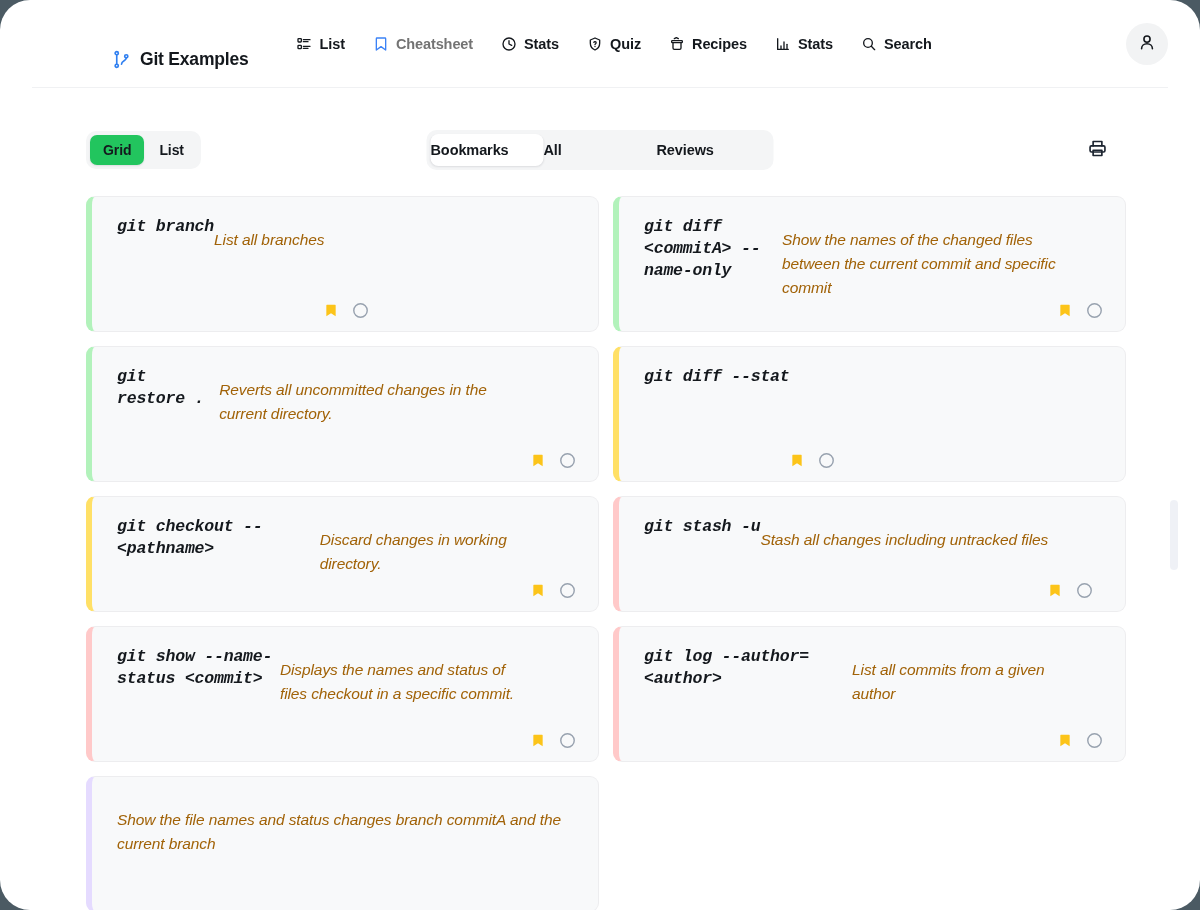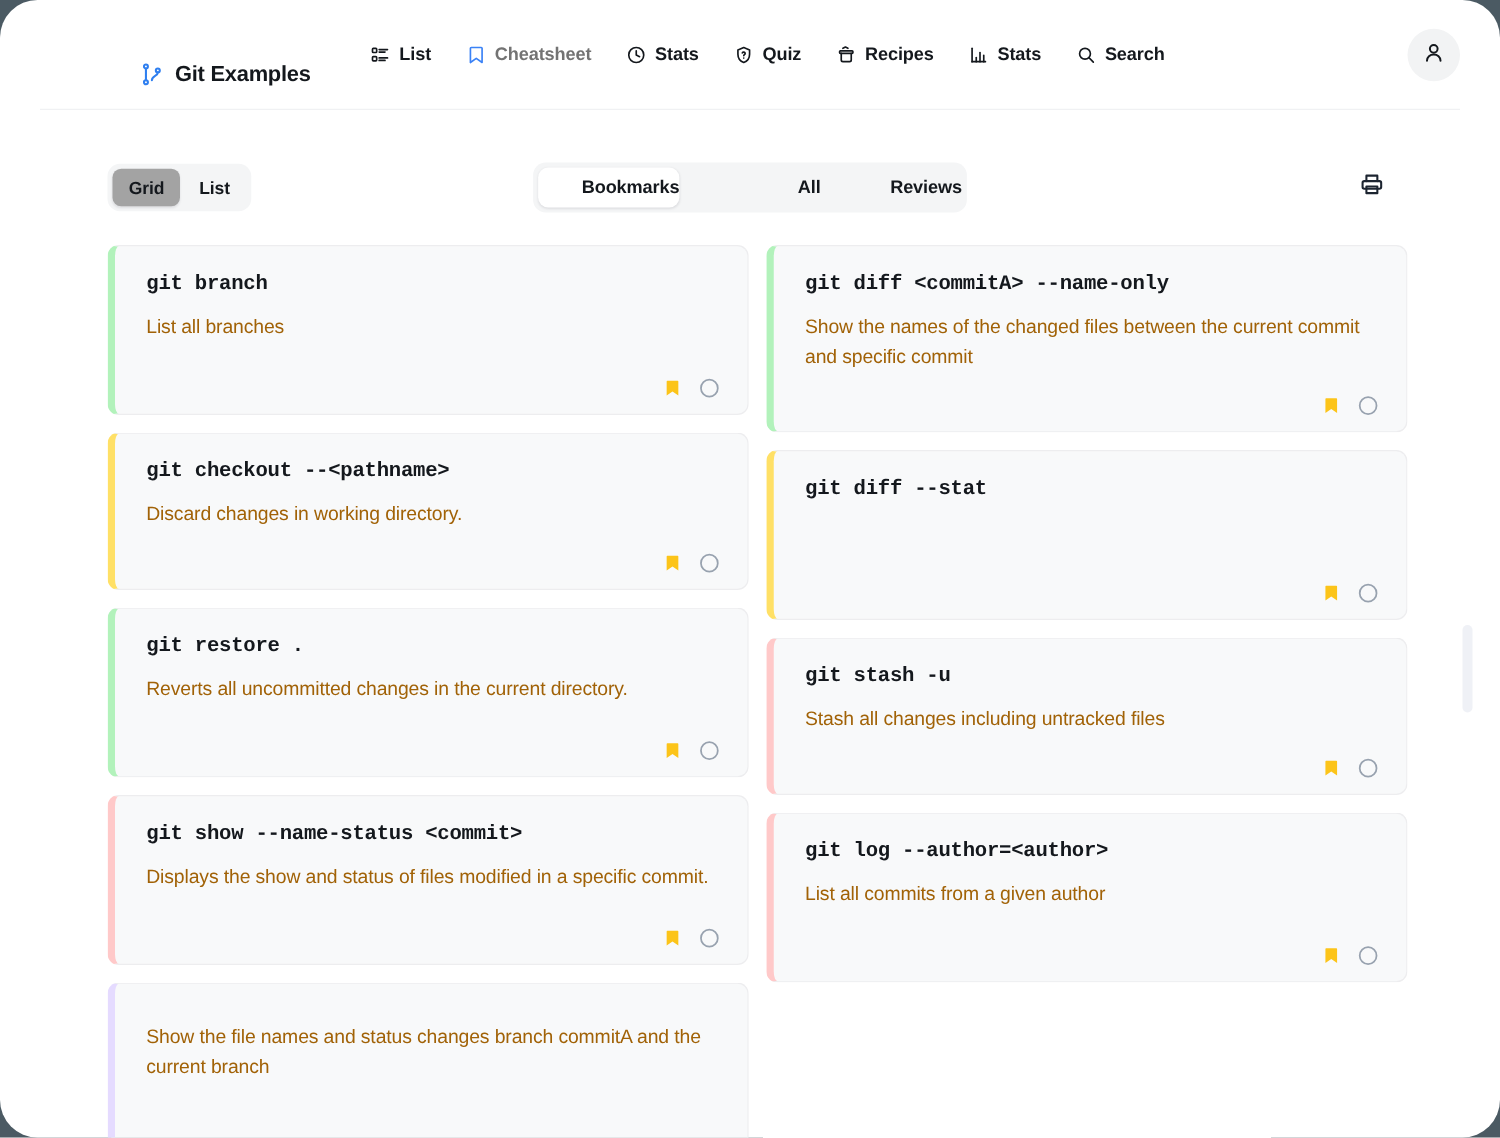--- a/index.html
+++ b/index.html
@@ -110,37 +110,37 @@
     padding: 6px 13px;
     border-radius: 7px;
     font-size: 14px;
     font-weight: bold;
     color: #14181d;
     cursor: pointer;
     letter-spacing: -0.1px;
     line-height: 18px;
   }
   .segmented .seg.on {
-    background: #a3a3a3;
+    background: #22c55e;
     box-shadow: 0 1px 2px rgba(16,24,40,0.10);
     text-align: right;
   }
 
   .tabs {
     position: absolute;
     left: 50%;
     transform: translateX(-50%);
     display: inline-flex;
     background: #f4f5f6;
     border-radius: 10px;
     padding: 4px;
   }
   .tabs .tab {
     width: 113px;
-    text-align: right;
+    text-align: left;
     padding: 7px 0;
     border-radius: 8px;
     font-size: 14.5px;
     font-weight: bold;
     color: #14181d;
     cursor: pointer;
     letter-spacing: -0.1px;
     line-height: 18px;
   }
   .tabs .tab.on {
@@ -168,22 +168,23 @@
   .col { display: flex; flex-direction: column; }
 
   .card {
     background: #f8f9fa;
     border: 1px solid #ededef;
     border-left: 6px solid #cfd4da;
     border-radius: 9px;
     padding: 19px 22px 12px 25px;
     margin-bottom: 14px;
     display: flex;
-    flex-direction: column;
-    cursor: pointer;
+    flex-direction: row;
+    cursor: pointer;
+    font-style: italic;
   }
   .card-cmd {
     font-family: "Liberation Mono", monospace;
     font-size: 16.5px;
     font-weight: bold;
     color: #14181d;
     letter-spacing: -0.2px;
     line-height: 22px;
   }
   .card-desc {
@@ -381,57 +382,57 @@
               </svg>
           </span>
           <span class="circle-btn">
             <svg width="17" height="17" viewBox="0 0 24 24" fill="none" stroke="currentColor" stroke-width="2">
                 <circle cx="12" cy="12" r="9.5"></circle>
               </svg>
           </span>
         </div>
       </div>
 
+      <div class="card h-tall" style="border-left-color:#b2f2bb">
+        <div class="card-cmd">git restore .</div>
+        <div class="card-desc">Reverts all uncommitted changes in the current directory.</div>
+        <div class="card-actions">
+          <span class="bookmark-btn">
+            <svg width="14" height="17" viewBox="0 0 24 24" fill="currentColor">
+                <path d="M5 2h14a1 1 0 0 1 1 1v19l-8-5.4L4 22V3a1 1 0 0 1 1-1z"></path>
+              </svg>
+          </span>
+          <span class="circle-btn">
+            <svg width="17" height="17" viewBox="0 0 24 24" fill="none" stroke="currentColor" stroke-width="2">
+                <circle cx="12" cy="12" r="9.5"></circle>
+              </svg>
+          </span>
+        </div>
+      </div>
+
       <div class="card h-short" style="border-left-color:#ffe066">
         <div class="card-cmd">git checkout --&lt;pathname&gt;</div>
         <div class="card-desc">Discard changes in working directory.</div>
         <div class="card-actions">
           <span class="bookmark-btn">
             <svg width="14" height="17" viewBox="0 0 24 24" fill="currentColor">
                 <path d="M5 2h14a1 1 0 0 1 1 1v19l-8-5.4L4 22V3a1 1 0 0 1 1-1z"></path>
               </svg>
           </span>
           <span class="circle-btn">
             <svg width="17" height="17" viewBox="0 0 24 24" fill="none" stroke="currentColor" stroke-width="2">
                 <circle cx="12" cy="12" r="9.5"></circle>
               </svg>
           </span>
         </div>
       </div>
 
-      <div class="card h-tall" style="border-left-color:#b2f2bb">
-        <div class="card-cmd">git restore .</div>
-        <div class="card-desc">Reverts all uncommitted changes in the current directory.</div>
-        <div class="card-actions">
-          <span class="bookmark-btn">
-            <svg width="14" height="17" viewBox="0 0 24 24" fill="currentColor">
-                <path d="M5 2h14a1 1 0 0 1 1 1v19l-8-5.4L4 22V3a1 1 0 0 1 1-1z"></path>
-              </svg>
-          </span>
-          <span class="circle-btn">
-            <svg width="17" height="17" viewBox="0 0 24 24" fill="none" stroke="currentColor" stroke-width="2">
-                <circle cx="12" cy="12" r="9.5"></circle>
-              </svg>
-          </span>
-        </div>
-      </div>
-
       <div class="card h-tall" style="border-left-color:#ffc9c9">
         <div class="card-cmd">git show --name-status &lt;commit&gt;</div>
-        <div class="card-desc">Displays the show and status of files modified in a specific commit.</div>
+        <div class="card-desc">Displays the names and status of files checkout in a specific commit.</div>
         <div class="card-actions">
           <span class="bookmark-btn">
             <svg width="14" height="17" viewBox="0 0 24 24" fill="currentColor">
                 <path d="M5 2h14a1 1 0 0 1 1 1v19l-8-5.4L4 22V3a1 1 0 0 1 1-1z"></path>
               </svg>
           </span>
           <span class="circle-btn">
             <svg width="17" height="17" viewBox="0 0 24 24" fill="none" stroke="currentColor" stroke-width="2">
                 <circle cx="12" cy="12" r="9.5"></circle>
               </svg>

